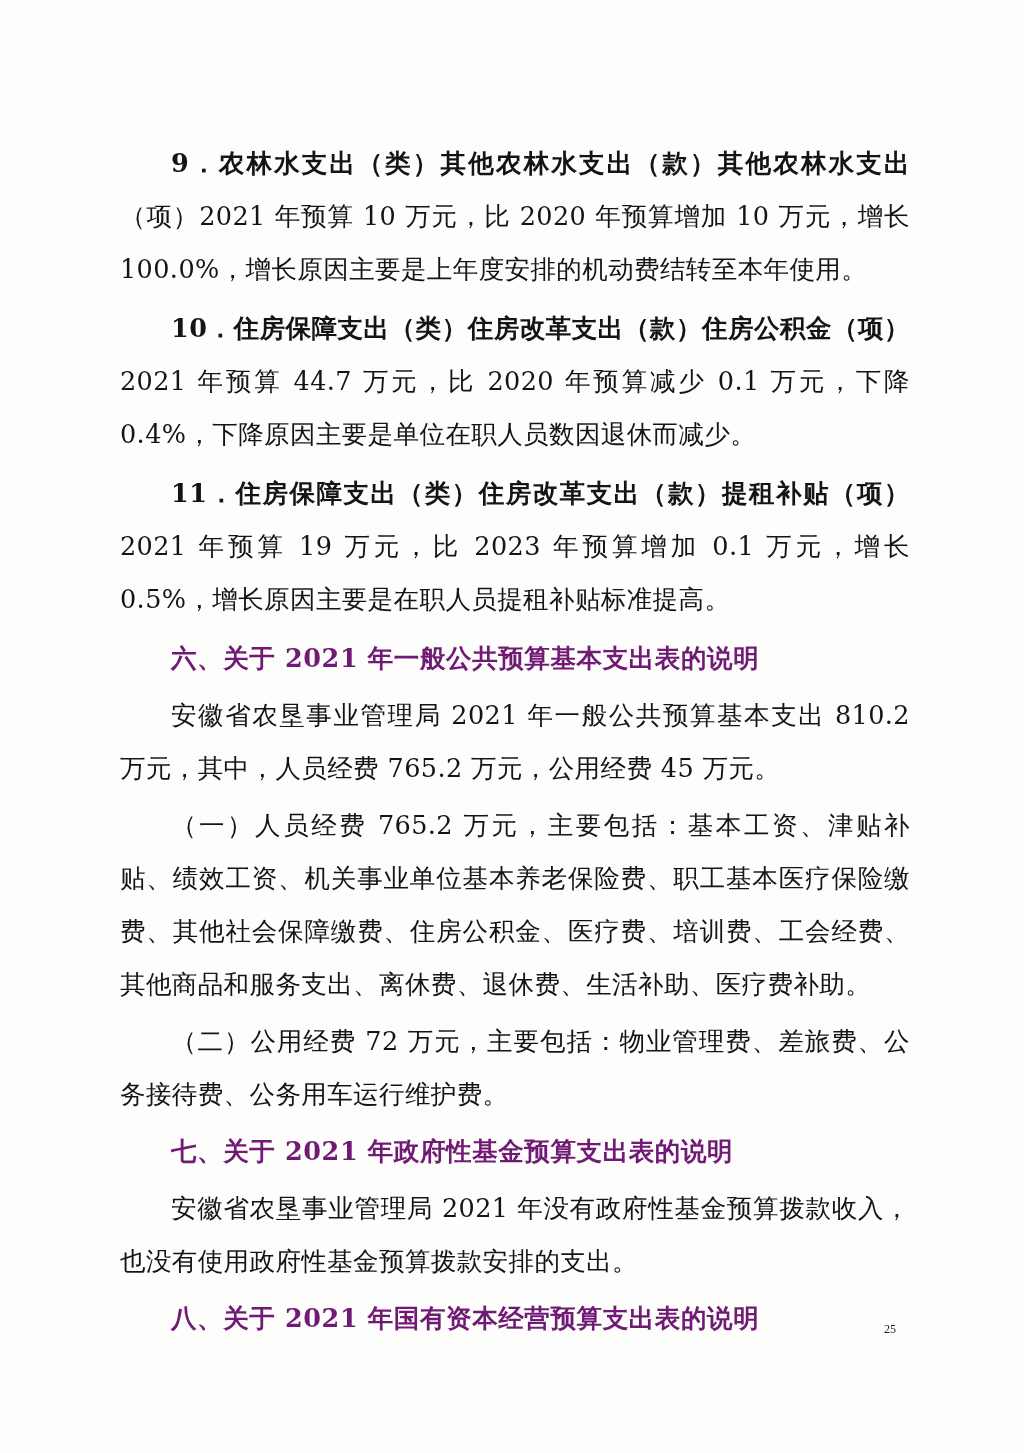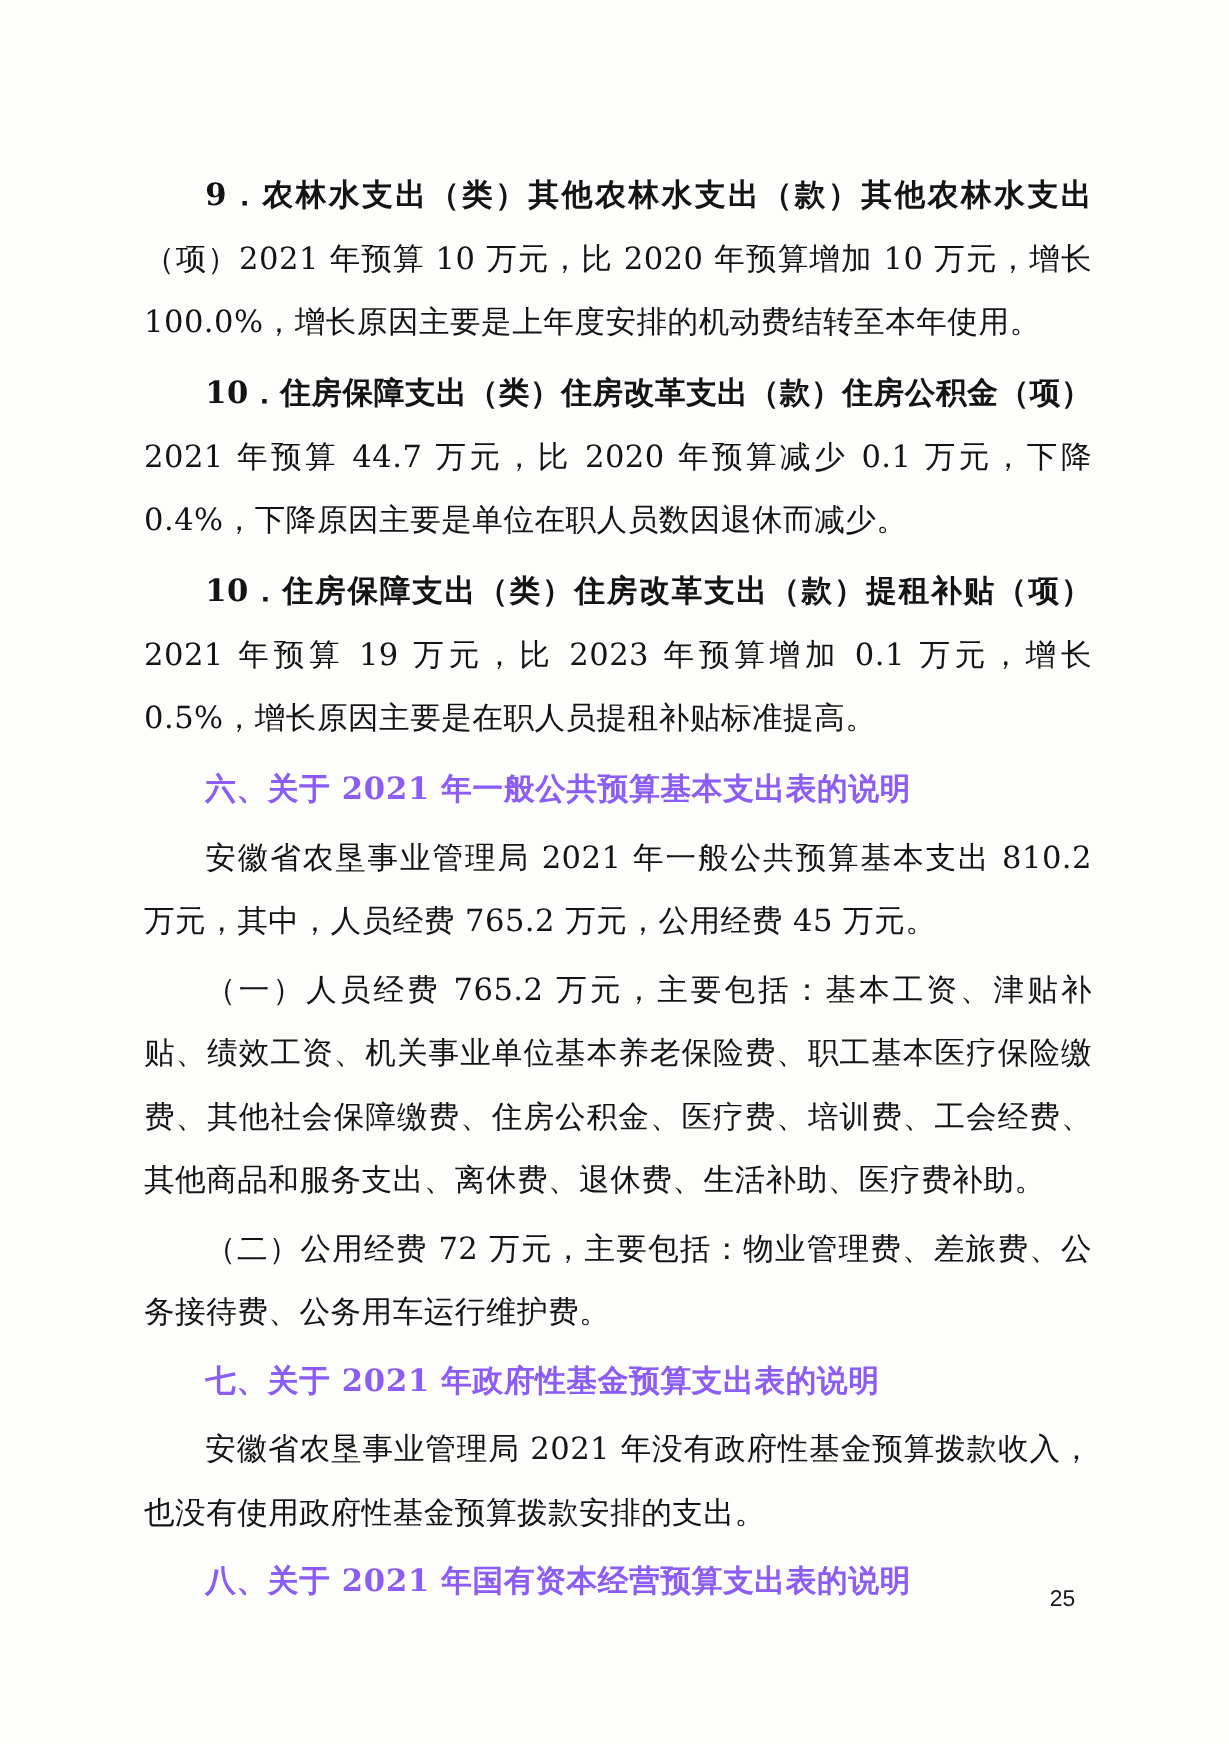--- a/index.html
+++ b/index.html
@@ -41,31 +41,31 @@
   p.indent {
     text-indent: 2em;
   }
   .heading {
     font-weight: bold;
     text-indent: 2em;
     font-size: 25.5px;
     line-height: 53px;
     letter-spacing: 0.6px;
     margin: 0 0 4px 0;
-    color: #8b5cf6;
+    color: #701a75;
   }
   .para-block {
     margin-bottom: 6px;
   }
   .page-number {
     position: absolute;
     right: 128px;
     top: 1322px;
-    font-size: 19px;
-    font-family: Liberation Sans, sans-serif;
+    font-size: 12px;
+    font-family: Liberation Serif, serif;
     color: #1a1a1a;
   }
   .num-lead {
     font-weight: bold;
   }
 </style>
 </head>
 <body>
 
 <div class="page">
@@ -73,21 +73,21 @@
 
     <div class="para-block">
       <p class="indent"><span class="num-lead">9．农林水支出（类）其他农林水支出（款）其他农林水支出</span><span>（项）2021 年预算 10 万元，比 2020 年预算增加 10 万元，增长 100.0%，增长原因主要是上年度安排的机动费结转至本年使用。</span></p>
     </div>
 
     <div class="para-block">
       <p class="indent"><span class="num-lead">10．住房保障支出（类）住房改革支出（款）住房公积金（项）</span><span>2021 年预算 44.7 万元，比 2020 年预算减少 0.1 万元，下降 0.4%，下降原因主要是单位在职人员数因退休而减少。</span></p>
     </div>
 
     <div class="para-block">
-      <p class="indent"><span class="num-lead">10．住房保障支出（类）住房改革支出（款）提租补贴（项）</span><span>2021 年预算 19 万元，比 2023 年预算增加 0.1 万元，增长 0.5%，增长原因主要是在职人员提租补贴标准提高。</span></p>
+      <p class="indent"><span class="num-lead">11．住房保障支出（类）住房改革支出（款）提租补贴（项）</span><span>2021 年预算 19 万元，比 2023 年预算增加 0.1 万元，增长 0.5%，增长原因主要是在职人员提租补贴标准提高。</span></p>
     </div>
 
     <p class="heading">六、关于 2021 年一般公共预算基本支出表的说明</p>
     <p class="indent">安徽省农垦事业管理局 2021 年一般公共预算基本支出 810.2 万元，其中，人员经费 765.2 万元，公用经费 45 万元。</p>
     <p class="indent">（一）人员经费 765.2 万元，主要包括：基本工资、津贴补贴、绩效工资、机关事业单位基本养老保险费、职工基本医疗保险缴费、其他社会保障缴费、住房公积金、医疗费、培训费、工会经费、其他商品和服务支出、离休费、退休费、生活补助、医疗费补助。</p>
     <p class="indent">（二）公用经费 72 万元，主要包括：物业管理费、差旅费、公务接待费、公务用车运行维护费。</p>
 
     <p class="heading">七、关于 2021 年政府性基金预算支出表的说明</p>
     <p class="indent">安徽省农垦事业管理局 2021 年没有政府性基金预算拨款收入，也没有使用政府性基金预算拨款安排的支出。</p>
 

